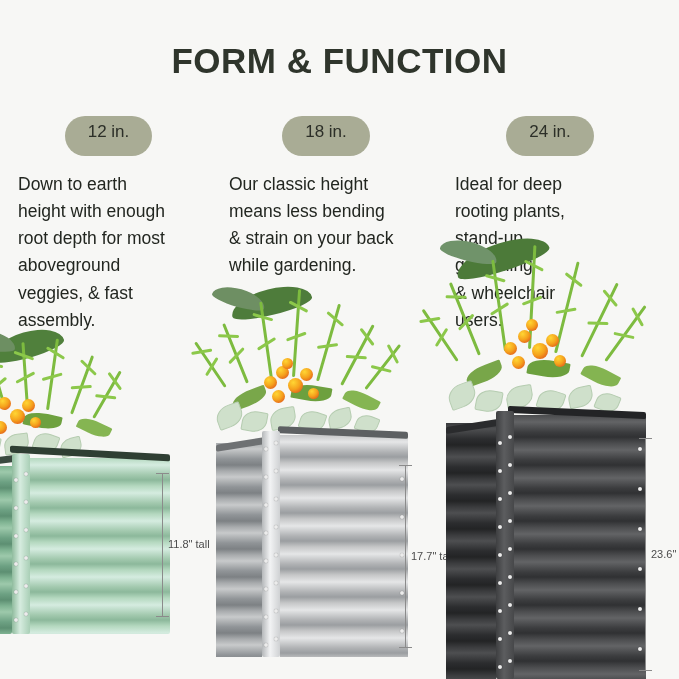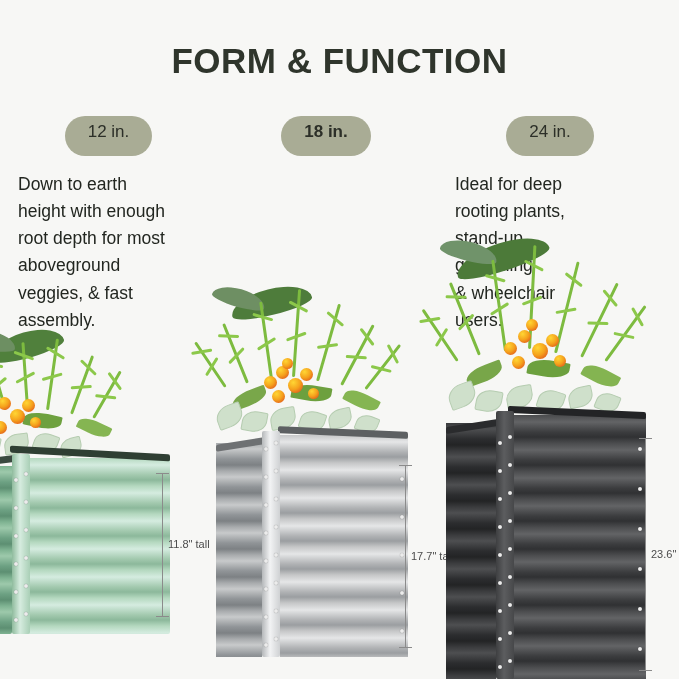--- a/index.html
+++ b/index.html
@@ -30,21 +30,21 @@
 
   
   .columns {
     position: absolute;
     top: 116px; left: 0;
     width: 679px;
     height: 210px;
   }
   .col { position: absolute; top: 0; }
   .col-0 { left: 18px;  width: 205px; }
-  .col-1 { left: 229px; width: 200px; font-weight: bold; }
+  .col-1 { left: 229px; width: 200px; }
   .col-2 { left: 455px; width: 200px; }
 
   .pill {
     display: inline-block;
     background: #a9ac95;
     color: #2c2f28;
     border-radius: 40px;
     padding: 7px 23px 16px;
     font-size: 17px;
     line-height: 1;
@@ -204,20 +204,24 @@
 root depth for most
 aboveground
 veggies, &amp; fast
 assembly.</div>
   </div>
 
   <div class="col col-1">
     <div class="pill-wrap">
       <span class="pill">18 in.</span>
     </div>
+    <div class="col-desc">Our classic height
+means less bending
+&amp; strain on your back
+while gardening.</div>
   </div>
 
   <div class="col col-2">
     <div class="pill-wrap">
       <span class="pill">24 in.</span>
     </div>
     <div class="col-desc">Ideal for deep
 rooting plants,
 stand-up
 gardening

